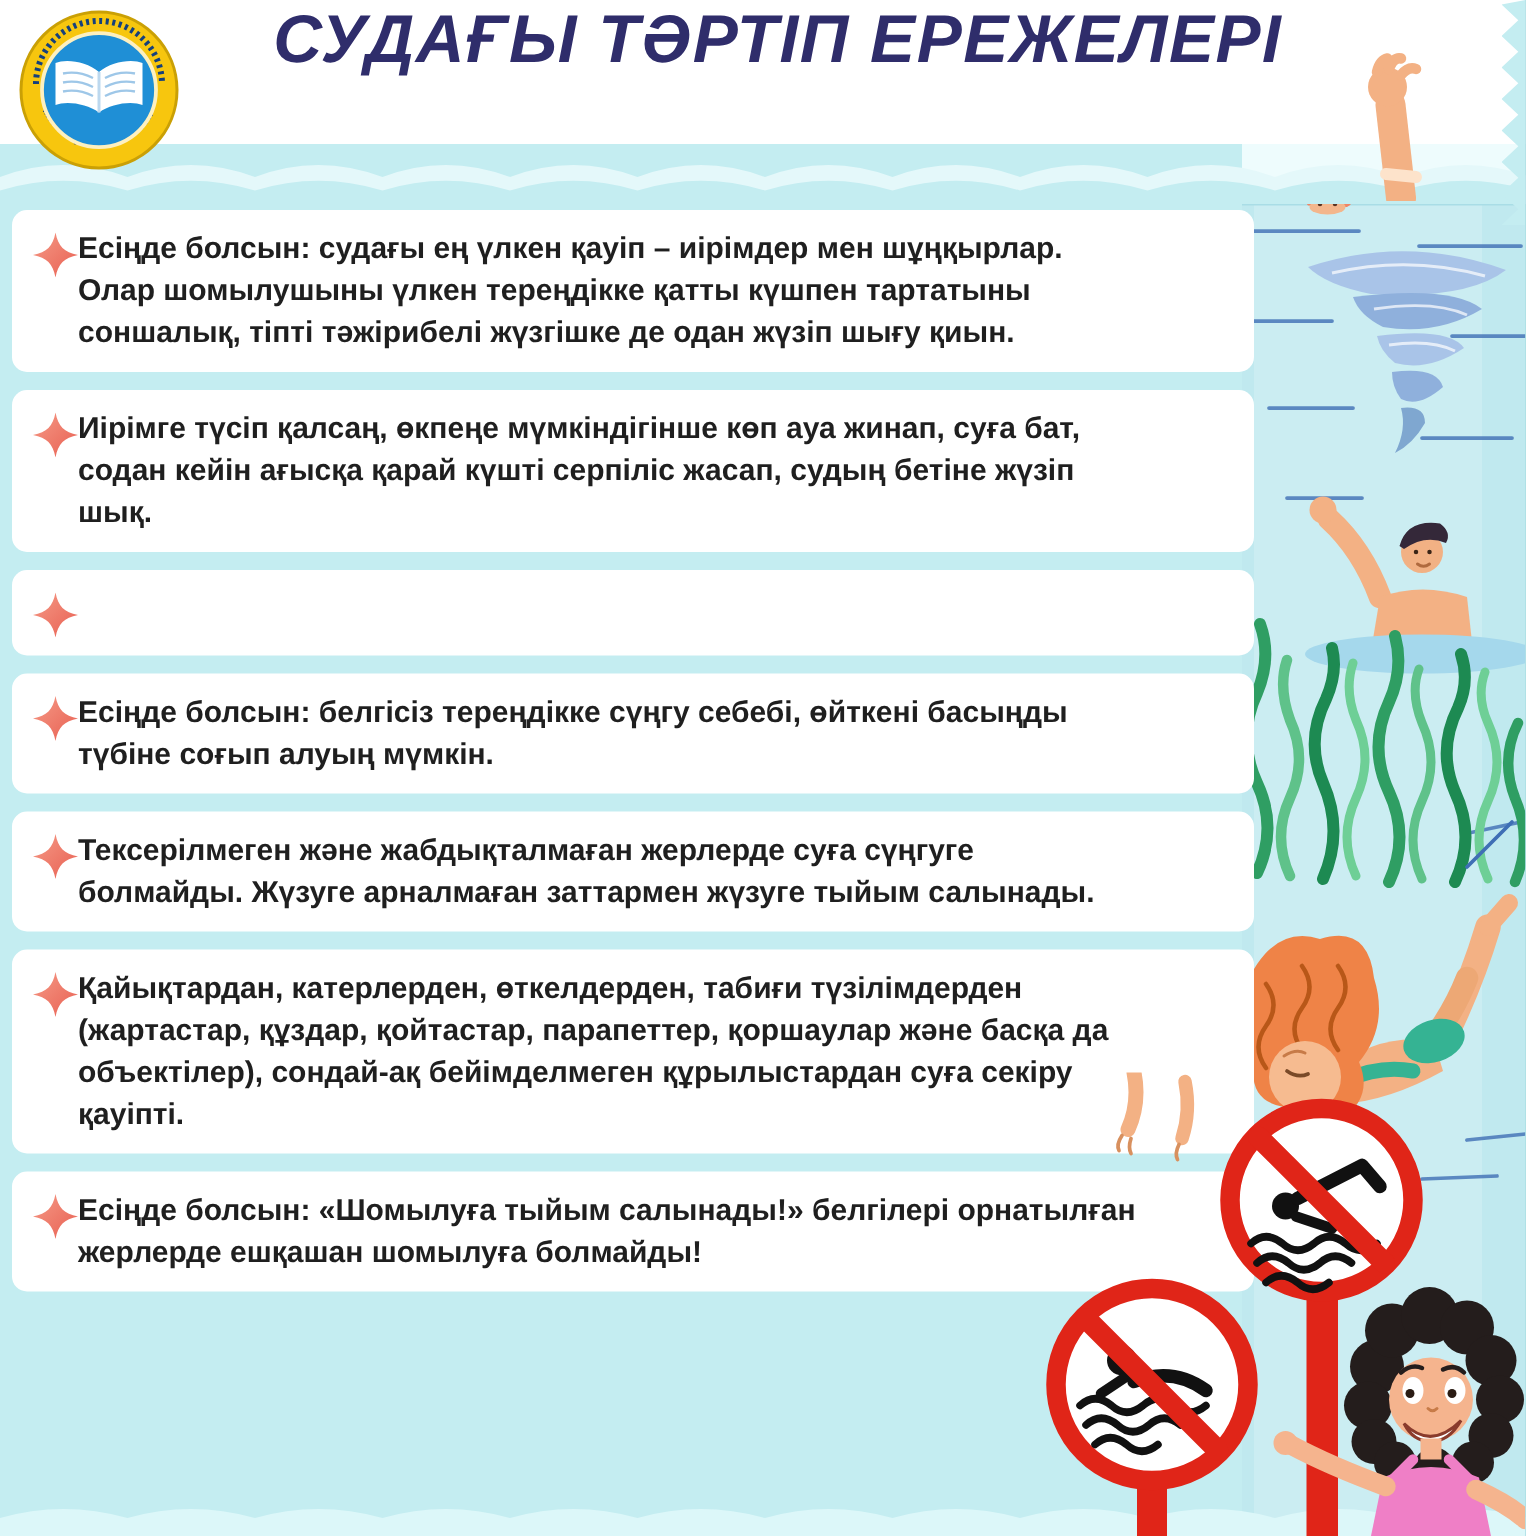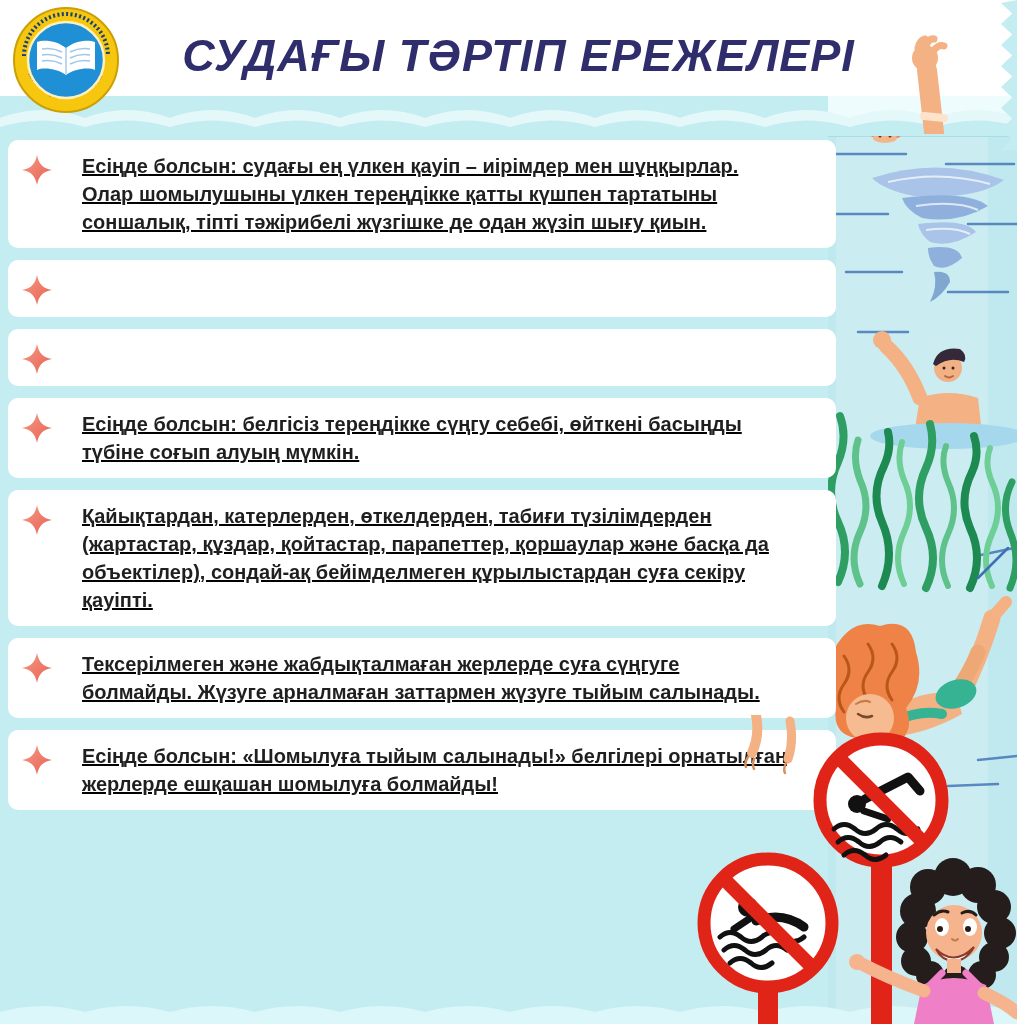--- a/index.html
+++ b/index.html
@@ -4,38 +4,37 @@
 <style>
   html,body{margin:0;padding:0;background:#9fd5dd;}
   .poster{
     position:relative;width:1017px;height:1024px;overflow:hidden;
     background:#c4edf1;
     font-family:"Liberation Sans", sans-serif;
   }
   
   .header{position:absolute;top:0;left:0;width:1017px;height:96px;background:#ffffff;z-index:2;}
   .title-wrap{position:absolute;left:130px;right:110px;top:0;height:112px;
-    display:flex;align-items:center;justify-content:center;}
+    display:flex;justify-content:center;}
   .page-title{
     font-size:45px;font-weight:800;font-style:italic;letter-spacing:1px;
     color:#2f2d6b;white-space:nowrap;margin:0;
   }
   .logo{position:absolute;left:12px;top:6px;width:108px;height:108px;z-index:4;}
   .wave-divider{position:absolute;top:96px;left:0;width:1017px;height:40px;z-index:3;}
   .corner-zigzag{position:absolute;right:0;top:0;width:16px;height:150px;z-index:5;background:#c4edf1;
     clip-path:polygon(100% 0,100% 100%,0 100%,70% 93%,0 86%,70% 79%,0 72%,70% 65%,0 58%,70% 51%,0 44%,70% 37%,0 30%,70% 23%,0 16%,70% 9%,0 2%);}
   .raised-arm{position:absolute;left:896px;top:28px;width:70px;height:106px;z-index:4;}
   
   .rules{position:absolute;left:8px;top:140px;width:828px;z-index:1;
     display:flex;flex-direction:column;gap:12px;list-style:none;margin:0;padding:0;}
   .rule-card{
     background:#ffffff;border-radius:10px;
-    display:flex;align-items:flex-start;gap:30px;
+    display:flex;align-items:flex-start;gap:0;
     padding:12px 18px 12px 14px;
-    text-decoration:underline;
   }
   .rule-card .star{flex:0 0 30px;width:30px;height:30px;margin-top:3px;}
   .rule-text{
     margin:0;max-width:712px;
     font-size:20px;font-weight:bold;line-height:1.4;color:#1f1f1f;
   }
   
   .art-water-scene{position:absolute;left:828px;top:96px;width:189px;height:928px;z-index:0;}
   .signs-scene{position:absolute;left:660px;top:715px;width:357px;height:309px;z-index:5;}
   .bottom-wave{position:absolute;left:0;bottom:0;width:1017px;height:26px;z-index:1;}
@@ -94,43 +93,44 @@
     <li class="rule-card">
       <svg class="star" viewBox="0 0 32 32">
           <path d="M16 0 C18 10 22 14 32 16 C22 18 18 22 16 32 C14 22 10 18 0 16 C10 14 14 10 16 0 Z" fill="url(#starGrad)"></path>
         </svg>
       <p class="rule-text">Есіңде болсын: судағы ең үлкен қауіп – иірімдер мен шұңқырлар. Олар шомылушыны үлкен тереңдікке қатты күшпен тартатыны соншалық, тіпті тәжірибелі жүзгішке де одан жүзіп шығу қиын.</p>
     </li>
     <li class="rule-card">
       <svg class="star" viewBox="0 0 32 32">
           <path d="M16 0 C18 10 22 14 32 16 C22 18 18 22 16 32 C14 22 10 18 0 16 C10 14 14 10 16 0 Z" fill="url(#starGrad)"></path>
         </svg>
+      <p class="rule-text">Иірімге түсіп қалсаң, өкпеңе мүмкіндігінше көп ауа жинап, суға бат, содан кейін ағысқа қарай күшті серпіліс жасап, судың бетіне жүзіп шық.</p>
     </li>
     <li class="rule-card">
       <svg class="star" viewBox="0 0 32 32">
           <path d="M16 0 C18 10 22 14 32 16 C22 18 18 22 16 32 C14 22 10 18 0 16 C10 14 14 10 16 0 Z" fill="url(#starGrad)"></path>
         </svg>
     </li>
     <li class="rule-card">
       <svg class="star" viewBox="0 0 32 32">
           <path d="M16 0 C18 10 22 14 32 16 C22 18 18 22 16 32 C14 22 10 18 0 16 C10 14 14 10 16 0 Z" fill="url(#starGrad)"></path>
         </svg>
       <p class="rule-text">Есіңде болсын: белгісіз тереңдікке сүңгу себебі, өйткені басыңды түбіне соғып алуың мүмкін.</p>
     </li>
     <li class="rule-card">
       <svg class="star" viewBox="0 0 32 32">
           <path d="M16 0 C18 10 22 14 32 16 C22 18 18 22 16 32 C14 22 10 18 0 16 C10 14 14 10 16 0 Z" fill="url(#starGrad)"></path>
         </svg>
+      <p class="rule-text">Тексерілмеген және жабдықталмаған жерлерде суға сүңгуге болмайды. Жүзуге арналмаған заттармен жүзуге тыйым салынады.</p>
+    </li>
+    <li class="rule-card">
+      <svg class="star" viewBox="0 0 32 32">
+          <path d="M16 0 C18 10 22 14 32 16 C22 18 18 22 16 32 C14 22 10 18 0 16 C10 14 14 10 16 0 Z" fill="url(#starGrad)"></path>
+        </svg>
       <p class="rule-text">Қайықтардан, катерлерден, өткелдерден, табиғи түзілімдерден (жартастар, құздар, қойтастар, парапеттер, қоршаулар және басқа да объектілер), сондай-ақ бейімделмеген құрылыстардан суға секіру қауіпті.</p>
-    </li>
-    <li class="rule-card">
-      <svg class="star" viewBox="0 0 32 32">
-          <path d="M16 0 C18 10 22 14 32 16 C22 18 18 22 16 32 C14 22 10 18 0 16 C10 14 14 10 16 0 Z" fill="url(#starGrad)"></path>
-        </svg>
-      <p class="rule-text">Тексерілмеген және жабдықталмаған жерлерде суға сүңгуге болмайды. Жүзуге арналмаған заттармен жүзуге тыйым салынады.</p>
     </li>
     <li class="rule-card">
       <svg class="star" viewBox="0 0 32 32">
           <path d="M16 0 C18 10 22 14 32 16 C22 18 18 22 16 32 C14 22 10 18 0 16 C10 14 14 10 16 0 Z" fill="url(#starGrad)"></path>
         </svg>
       <p class="rule-text">Есіңде болсын: «Шомылуға тыйым салынады!» белгілері орнатылған жерлерде ешқашан шомылуға болмайды!</p>
     </li>
   </ul>
 
   <svg class="art-water-scene" viewBox="0 0 189 928">

